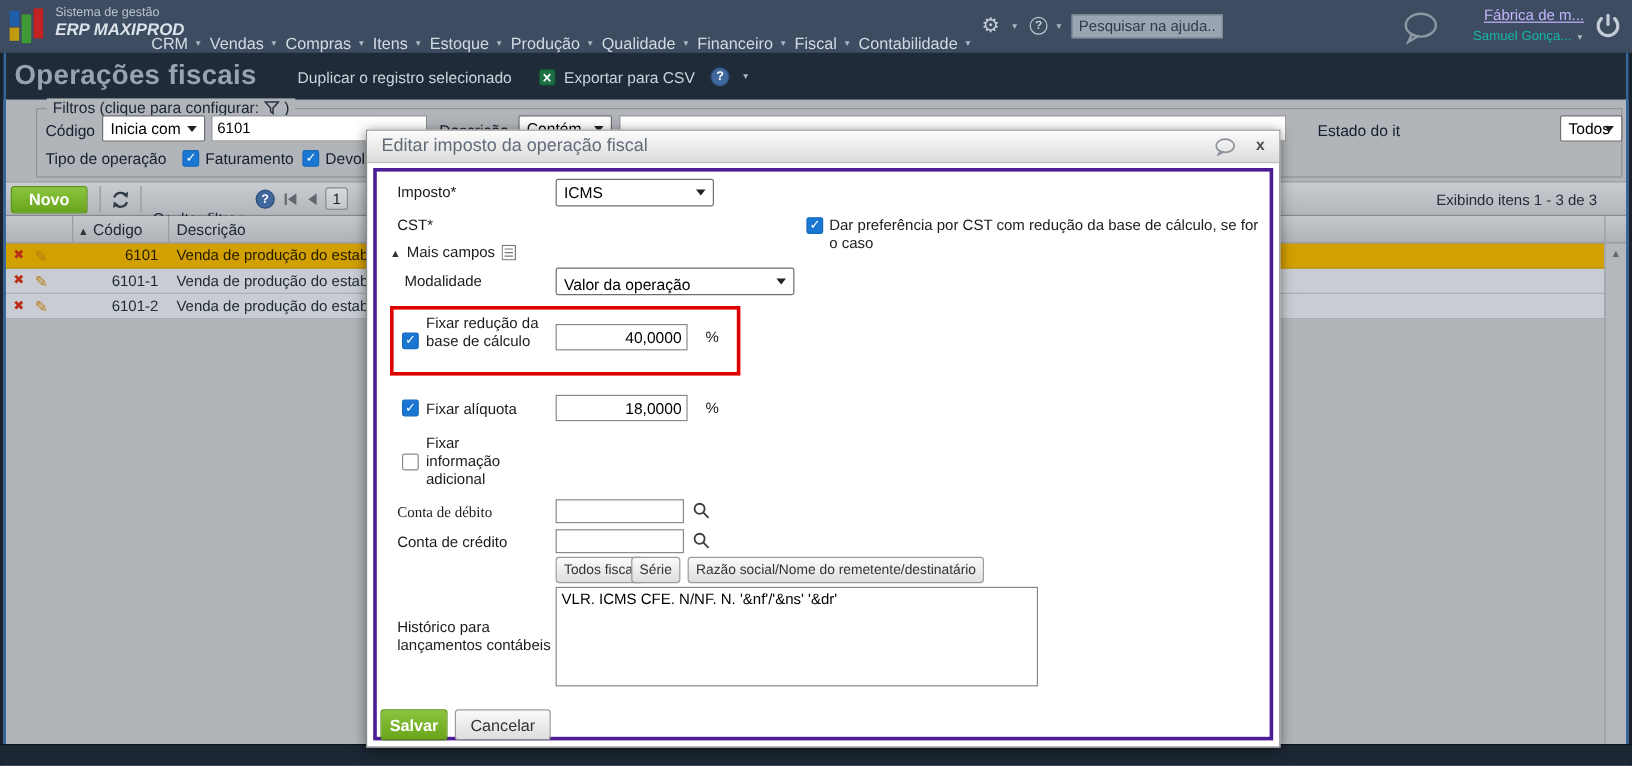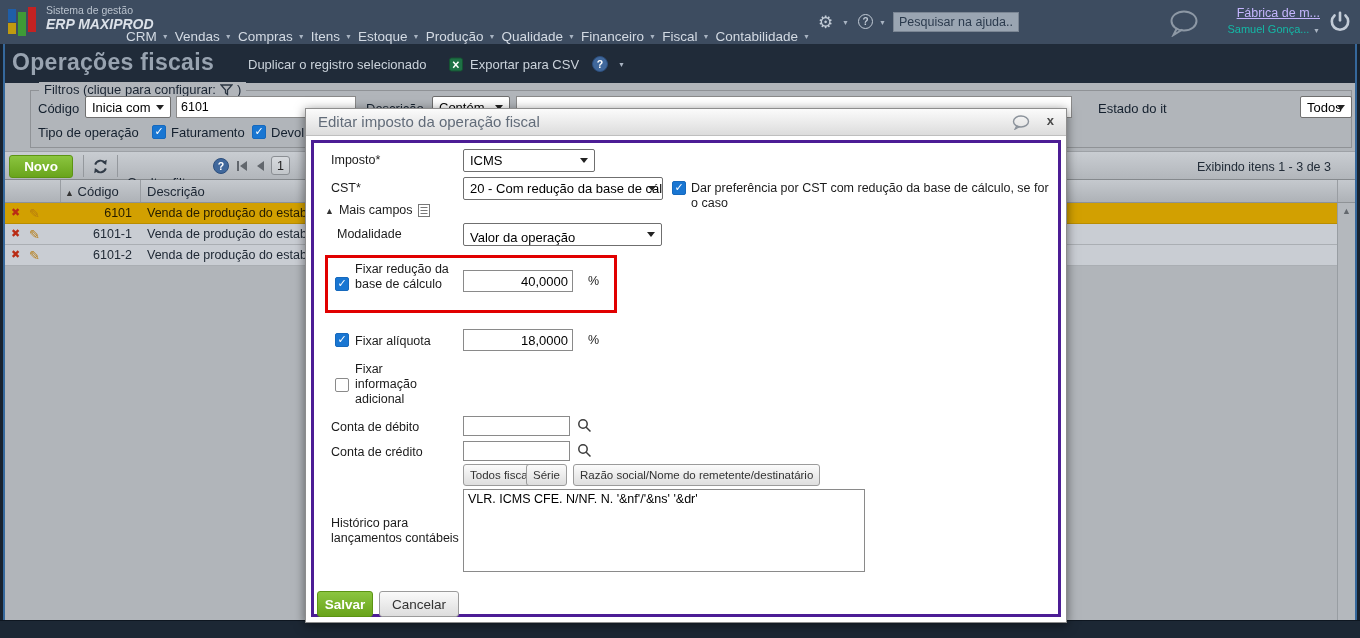--- a/index.html
+++ b/index.html
@@ -284,23 +284,20 @@
       <span class="mclose">x</span>
     </div>
     <div class="minner">
 
       <span class="mlabel" style="left:17px;top:10px;">Imposto*</span>
       <div class="sel" style="left:149px;top:6px;width:132px;height:23px;">
           <span>ICMS</span>
         </div>
 
       <span class="mlabel" style="left:17px;top:38px;">CST*</span>
-      <div class="sel" style="left:149px;top:34px;width:200px;height:23px;">
-          <span>20 - Com redução da base de cál</span>
-        </div>
       <div class="cb on" style="left:358px;top:38px;"></div>
       <span class="mlabel" style="left:377px;top:38px;">Dar preferência por CST com redução da base de cálculo, se for o caso</span>
 
       <div style="position:absolute;left:11px;top:60px;cursor:pointer;display:flex;align-items:center;gap:5px;">
         <span style="font-size:9px;color:#333;">▲</span>
         <span class="mlabel" style="position:static;">Mais campos</span>
         <svg width="12" height="13">
           <rect x="0.5" y="0.5" width="11" height="12" fill="#fff" stroke="#777"></rect>
           <line x1="2.5" y1="3.5" x2="9.5" y2="3.5" stroke="#777"></line>
           <line x1="2.5" y1="6.5" x2="9.5" y2="6.5" stroke="#777"></line>
@@ -320,21 +317,21 @@
       <span class="pct" style="left:274px;top:131px;">%</span>
 
       <div class="cb on" style="left:21px;top:190px;"></div>
       <span class="mlabel" style="left:41px;top:191px;">Fixar alíquota</span>
       <input class="inp num" style="left: 149px; top: 186px; width: 110px;" value="18,0000">
       <span class="pct" style="left:274px;top:190px;">%</span>
 
       <div class="cb" style="left:21px;top:235px;"></div>
       <span class="mlabel" style="left:41px;top:219px;width:92px;">Fixar informação adicional</span>
 
-      <span class="mlabel" style="left:17px;top:277px;">Conta de débito</span>
+      <span class="mlabel" style="left:17px;top:277px;font-family:Liberation Serif, serif;">Conta de débito</span>
       <input class="inp" style="left: 149px; top: 273px; width: 107px; height: 20px;">
       <svg class="maglass" style="left:263px;top:275px;" width="15" height="15">
         <circle cx="6" cy="6" r="4.2" fill="none" stroke="#3c3c3c" stroke-width="1.5"></circle>
         <line x1="9.2" y1="9.2" x2="13.5" y2="13.5" stroke="#3c3c3c" stroke-width="1.5"></line>
       </svg>
 
       <span class="mlabel" style="left:17px;top:302px;">Conta de crédito</span>
       <input class="inp" style="left: 149px; top: 298px; width: 107px; height: 20px;">
       <svg class="maglass" style="left:263px;top:300px;" width="15" height="15">
         <circle cx="6" cy="6" r="4.2" fill="none" stroke="#3c3c3c" stroke-width="1.5"></circle>

